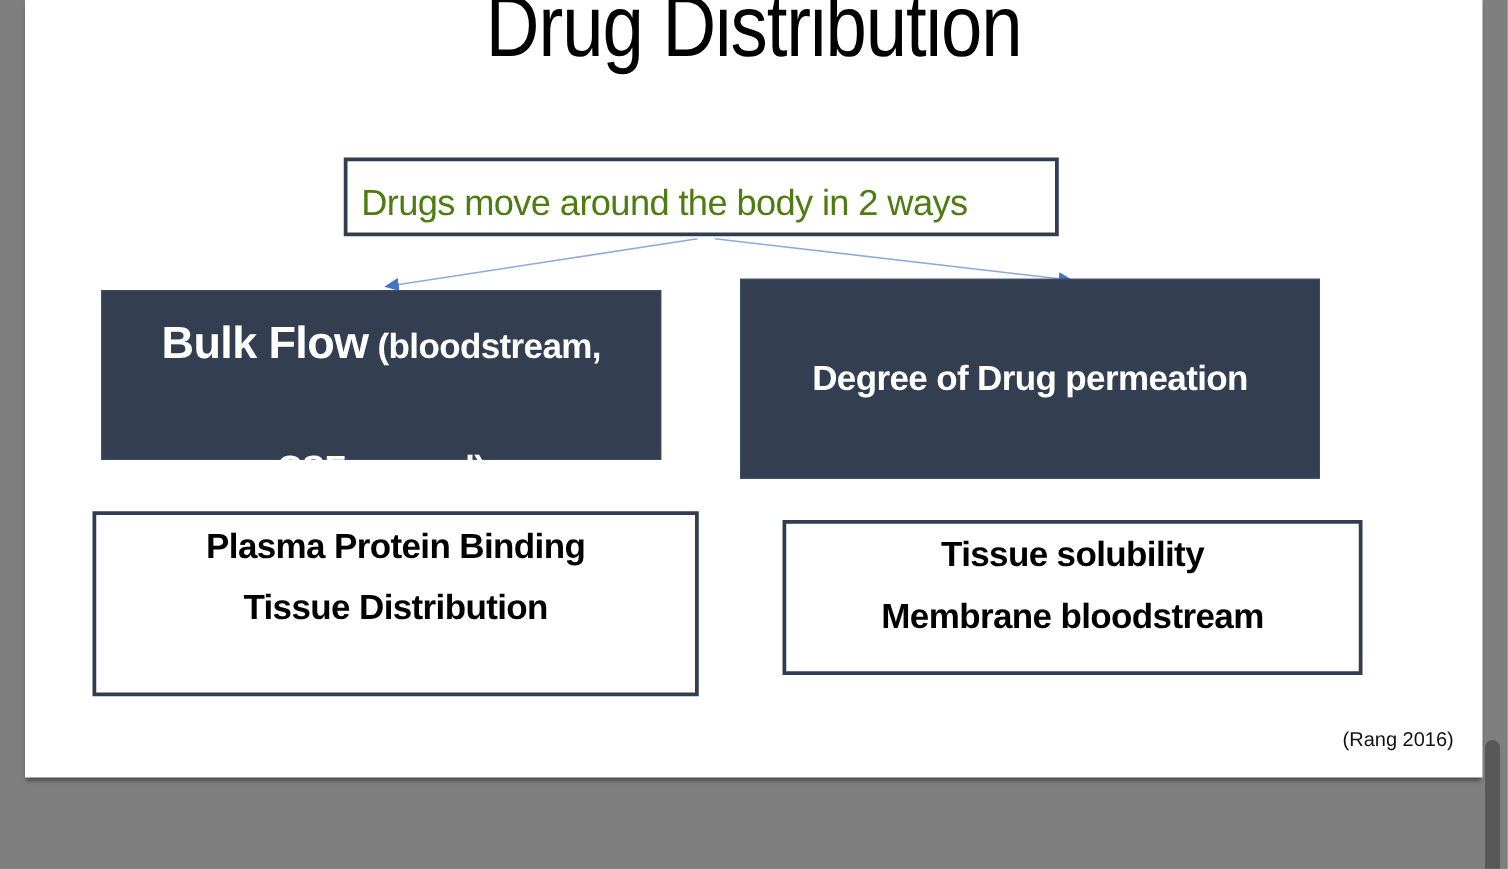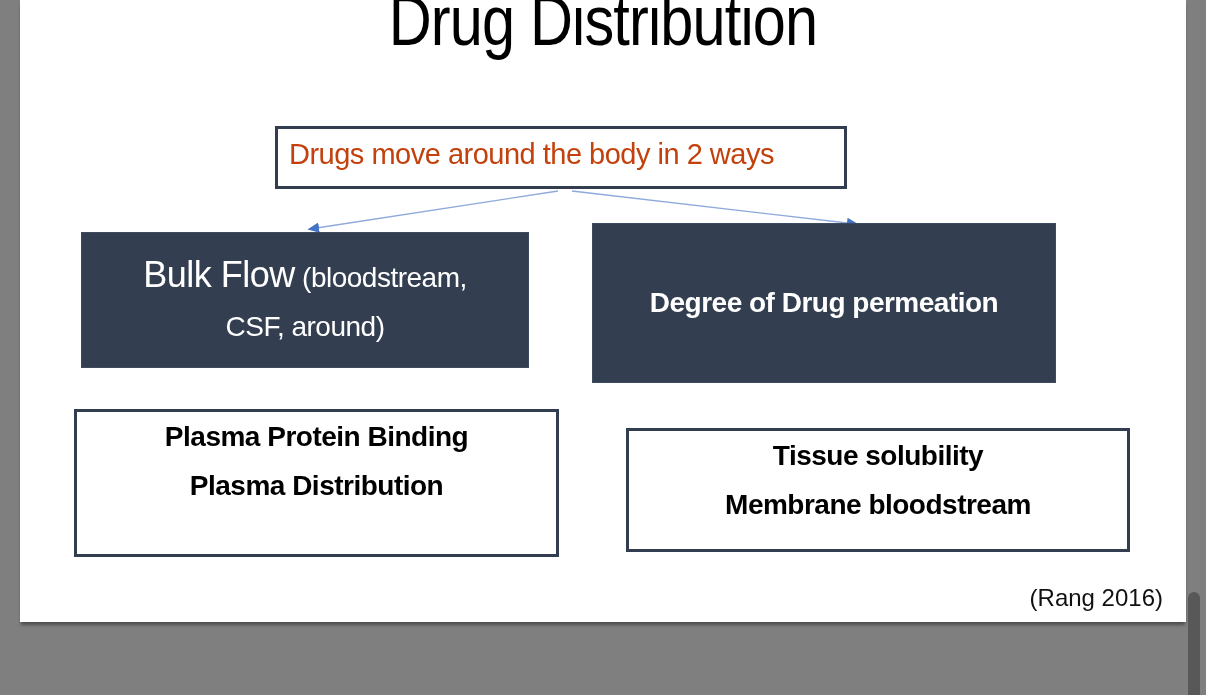--- a/index.html
+++ b/index.html
@@ -16,51 +16,51 @@
     position:absolute;left:0;right:0;top:-14px;text-align:center;
     font-size:70px;line-height:70px;color:#000;
     transform:scaleX(.85);transform-origin:center;letter-spacing:-1px;
     white-space:nowrap;
   }
 
   
   .intro-box{
     position:absolute;left:255px;top:126px;width:572px;height:63px;
     box-sizing:border-box;border:3px solid #323E4F;background:#fff;
-    display:flex;align-items:center;padding-left:11px;padding-bottom:6px;
-    font-size:29px;color:#c2410c;letter-spacing:-0.5px;
+    display:flex;align-items:flex-end;padding-left:11px;padding-bottom:6px;
+    font-size:29px;color:#4d7c0f;letter-spacing:-0.5px;
   }
 
   .arrows{position:absolute;left:0;top:0;pointer-events:none;}
 
   
   .dark-box{
     position:absolute;background:#333F50;border:1px solid #3d4b61;
     box-sizing:border-box;color:#fff;display:flex;flex-direction:column;
     justify-content:center;align-items:center;text-align:center;
   }
   .dark-box.bulk{left:61px;top:232px;width:448px;height:136px;}
   .dark-box.degree{left:572px;top:223px;width:464px;height:160px;}
-  .bulk .bf-line{line-height:45px;font-weight:normal;letter-spacing:-0.5px;}
+  .bulk .bf-line{line-height:45px;font-weight:bold;letter-spacing:-0.5px;margin-top:48px;}
   .bulk .big{font-size:36px;}
   .bulk .small{font-size:28px;}
   .degree span{font-size:28px;font-weight:bold;letter-spacing:-0.5px;}
 
   
   .white-box{
     position:absolute;background:#fff;border:3px solid #323E4F;
     box-sizing:border-box;color:#000;text-align:center;
     font-weight:bold;font-size:28px;letter-spacing:-0.5px;
   }
   .white-box div{line-height:49px;}
   .white-box.plasma{left:54px;top:409px;width:485px;height:148px;padding-top:0;}
-  .white-box.tissue{left:606px;top:428px;width:504px;height:124px;padding-top:0;}
+  .white-box.tissue{left:606px;top:416px;width:464px;height:124px;padding-top:0;}
 
   .citation{
-    position:absolute;top:584px;right:23px;font-size:24px;color:#111;
+    position:absolute;top:584px;right:23px;font-size:16px;color:#111;
   }
 
   
   .title2{
     position:absolute;left:85px;top:22px;font-size:52px;line-height:52px;
     color:#000;white-space:nowrap;letter-spacing:-1px;
     transform:scaleX(.85);transform-origin:left top;font-weight:500;
   }
 
   
@@ -97,21 +97,21 @@
       <div class="bf-line"><span class="big">Bulk Flow</span><span class="small"> (bloodstream,</span></div>
       <div class="bf-line small" style="font-size:28px">CSF, around)</div>
     </div>
 
     <div class="dark-box degree">
       <span>Degree of Drug permeation</span>
     </div>
 
     <div class="white-box plasma">
       <div>Plasma Protein Binding</div>
-      <div>Plasma Distribution</div>
+      <div>Tissue Distribution</div>
     </div>
 
     <div class="white-box tissue">
       <div>Tissue solubility</div>
       <div>Membrane bloodstream</div>
     </div>
 
     <div class="citation">(Rang 2016)</div>
 
   </div>

